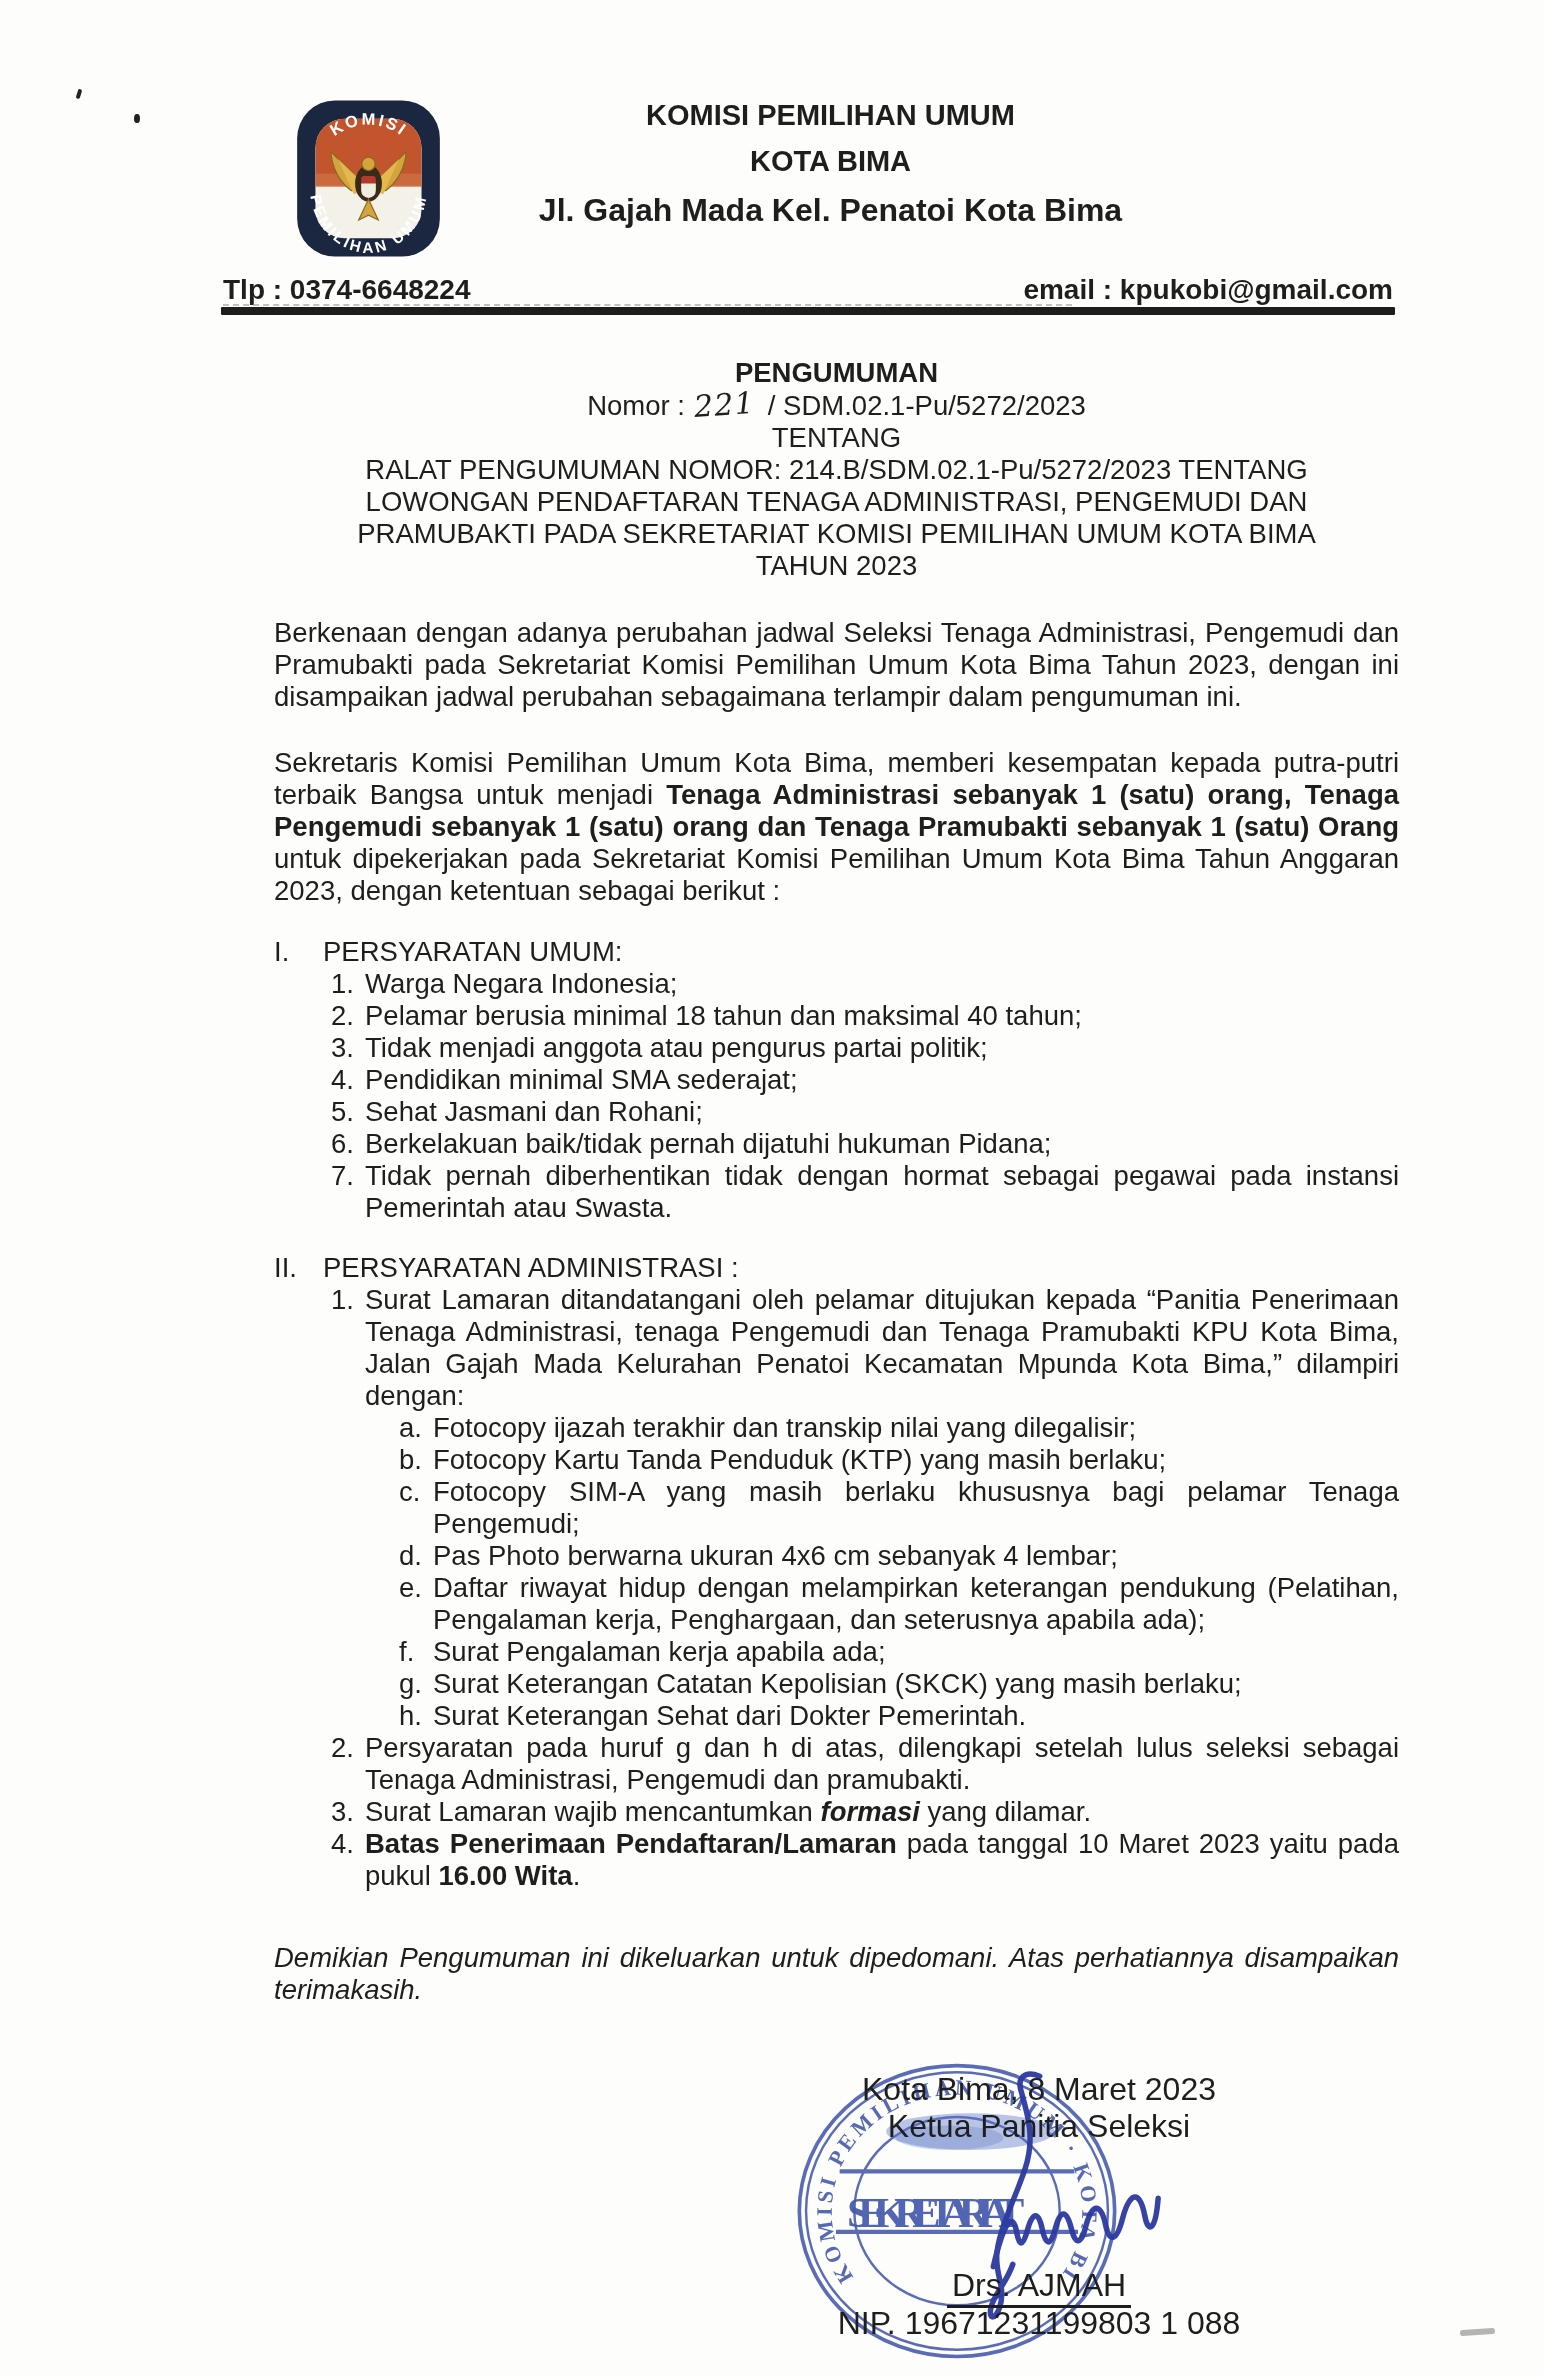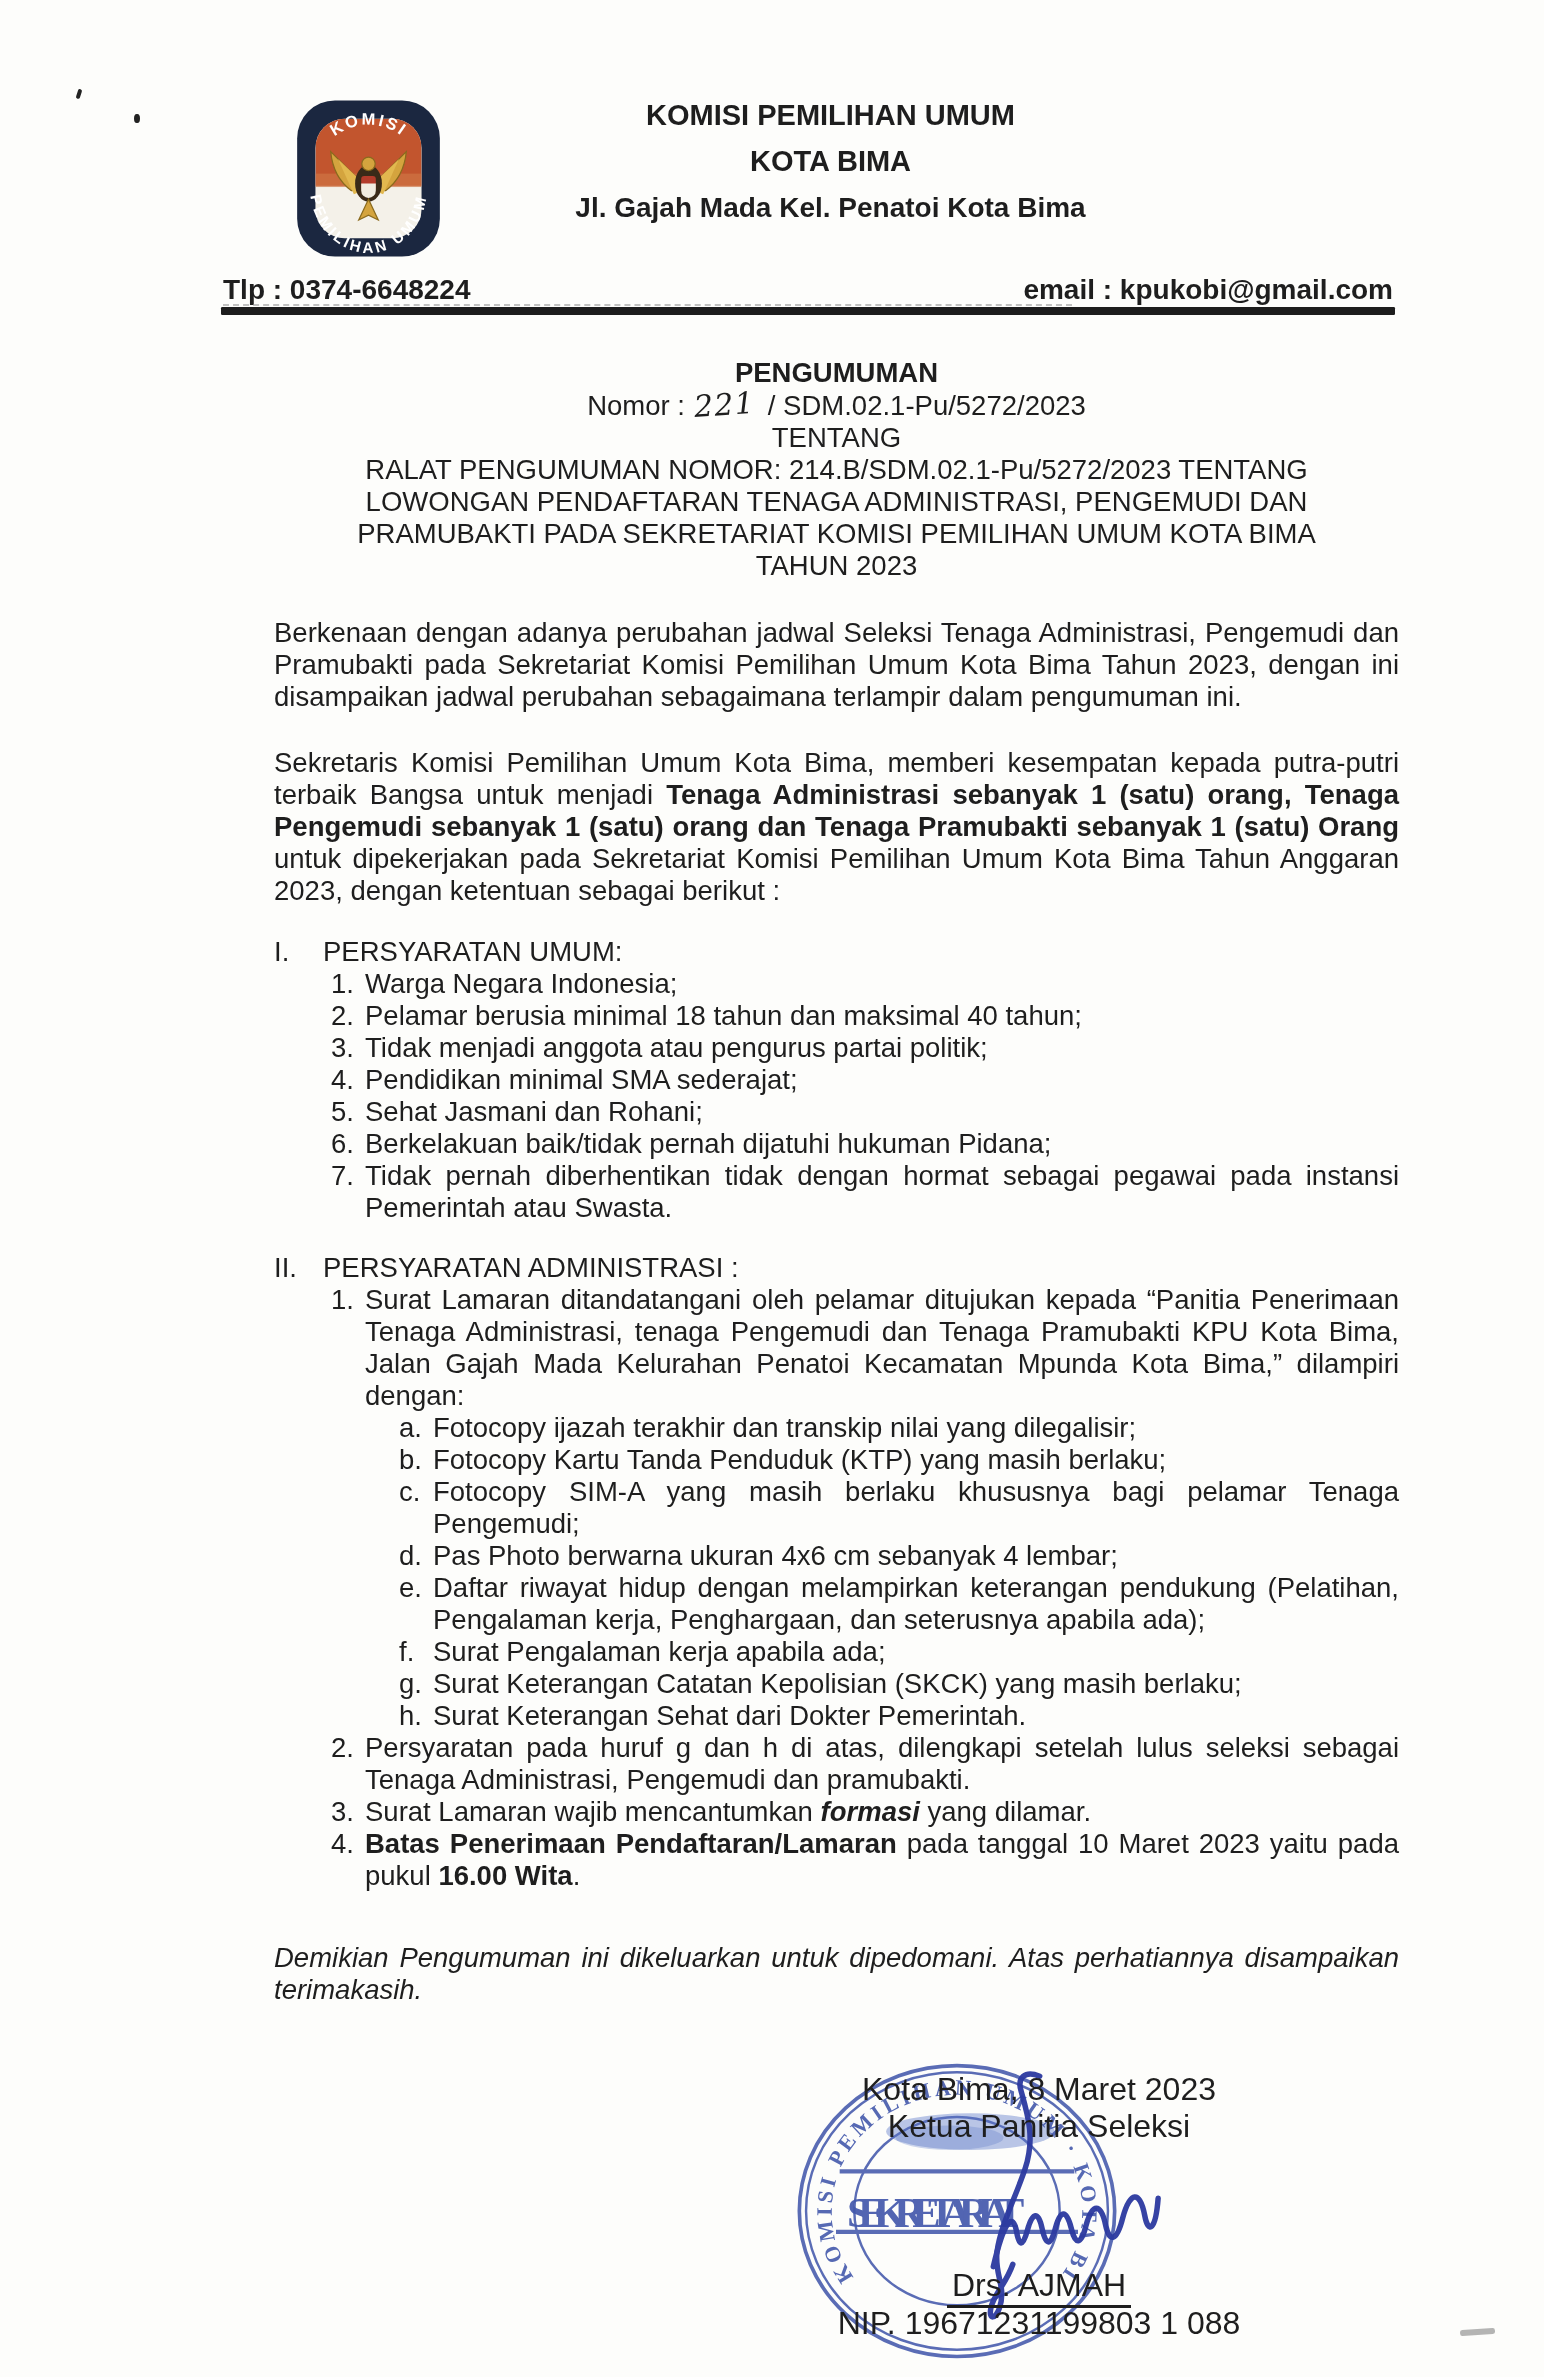--- a/index.html
+++ b/index.html
@@ -5,21 +5,21 @@
   html,body{margin:0;padding:0;background:#777;}
   .page{
     position:relative; width:1545px; height:2377px; background:#fdfdfb;
     font-family:"Liberation Sans",sans-serif; color:#1e1e1e; overflow:hidden;
   }
   
   .logo{position:absolute; left:295px; top:98px; width:147px; height:161px;}
   .org{position:absolute; left:268px; width:1125px; text-align:center; font-weight:bold;}
   .org1{top:99px; font-size:29px;}
   .org2{top:145px; font-size:29px;}
-  .org3{top:192px; font-size:28px;}
+  .org3{top:192px; font-size:32px;}
   .contact{position:absolute; left:223px; top:274px; width:1170px; font-size:28px; font-weight:bold;}
   .contact .phone{float:left;}
   .contact .email{float:right;}
   .rule-dashed{position:absolute; left:223px; top:304px; width:849px; border-top:2.4px dashed #9a9a9a; opacity:.6;}
   .rule-thick{position:absolute; left:221px; top:307px; width:1174px; height:8px; background:#1d1d1d; border-radius:1.2px;}
   
   .speck1{position:absolute; left:77px; top:89px; width:4.3px; height:9.8px; background:#222; border-radius:2.4px; transform:rotate(18deg);}
   .speck2{position:absolute; left:134px; top:114px; width:5.5px; height:9.2px; background:#222; border-radius:50%;}
   .speck3{position:absolute; left:1460px; top:2329px; width:35px; height:5.5px; background:#9b9b9b; border-radius:2.4px; transform:rotate(-4deg); opacity:.75;}
   

